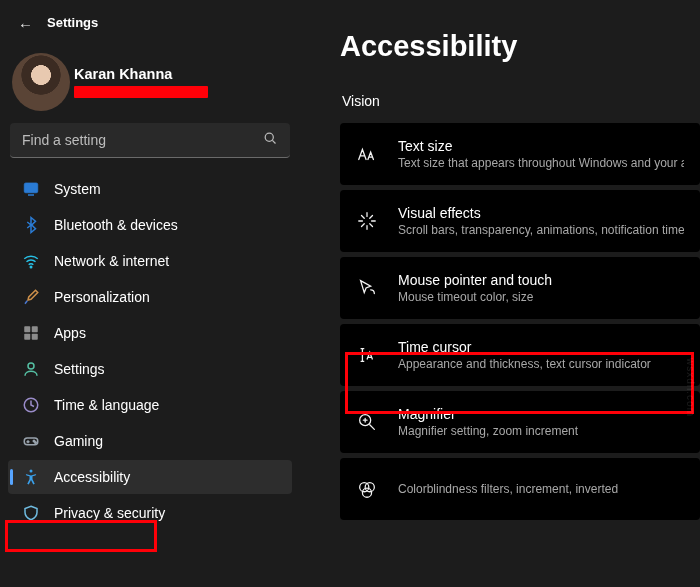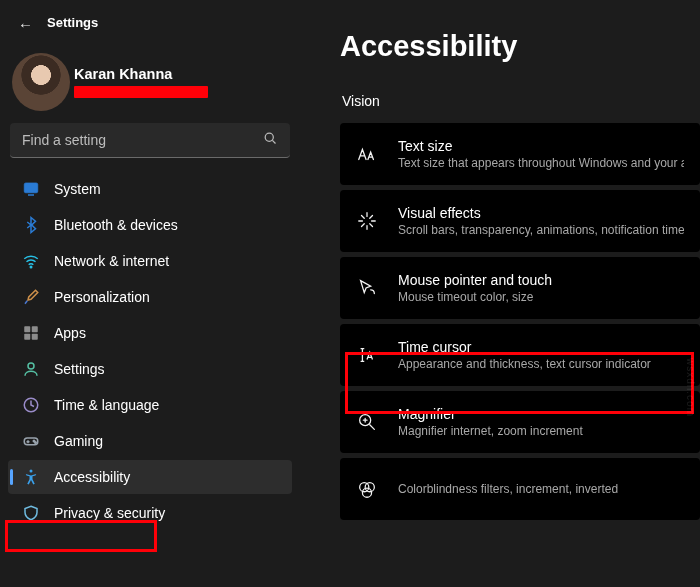--- a/index.html
+++ b/index.html
@@ -290,21 +290,21 @@
 
       <div class="card">
         <span class="card-icon">
             <svg viewBox="0 0 24 24">
               <circle cx="10" cy="10" r="6"></circle>
               <path d="M20 20l-5-5M8 10h4M10 8v4" stroke-linecap="round"></path>
             </svg>
           </span>
         <div class="card-body">
           <span class="card-title">Magnifier</span>
-          <span class="card-desc">Magnifier internet, zoom increment</span>
+          <span class="card-desc">Magnifier setting, zoom increment</span>
         </div>
       </div>
 
       <div class="card">
         <span class="card-icon">
             <svg viewBox="0 0 24 24">
               <circle cx="9" cy="10" r="5"></circle>
               <circle cx="15" cy="10" r="5"></circle>
               <circle cx="12" cy="16" r="5"></circle>
             </svg>

